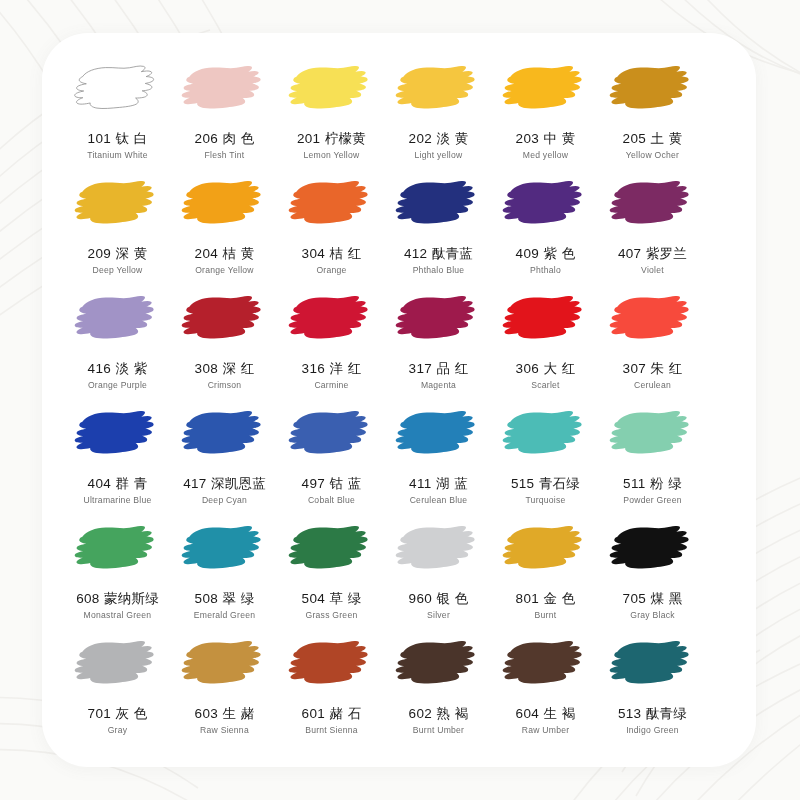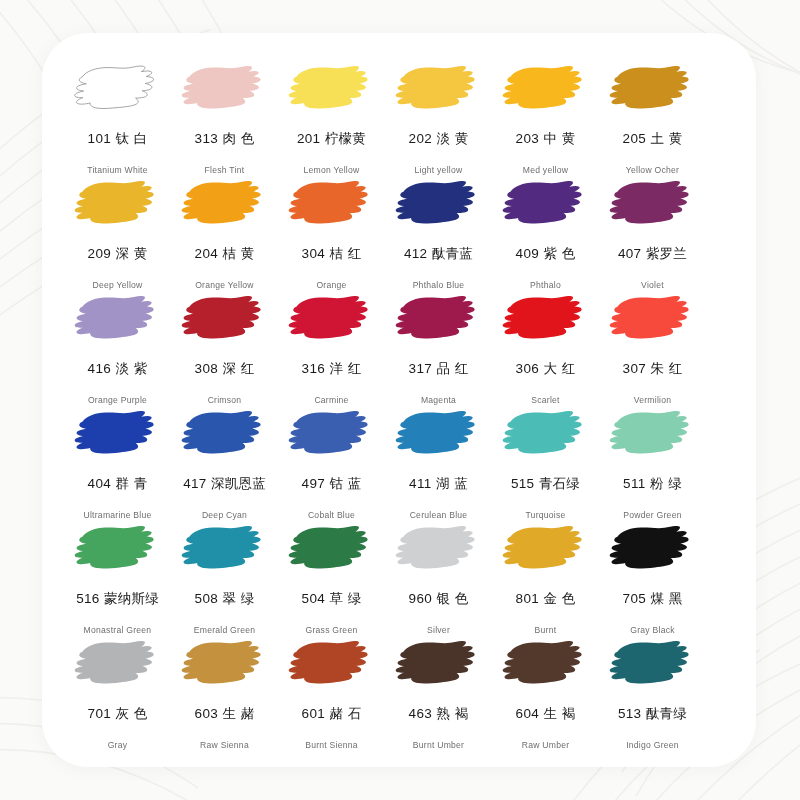--- a/index.html
+++ b/index.html
@@ -87,21 +87,21 @@
     letter-spacing: 0.2px;
     white-space: nowrap;
     line-height: 16px;
     font-family: "DejaVu Sans", "Liberation Sans", sans-serif;
   }
   .label-cn .code {
     font-family: "Liberation Sans", sans-serif;
     letter-spacing: 0.3px;
   }
   .label-en {
-    margin-top: 18px;
+    margin-top: 3px;
     font-size: 8.6px;
     color: #6e6e6e;
     white-space: nowrap;
     letter-spacing: 0.25px;
     line-height: 11px;
   }
 </style>
 </head>
 <body>
 
@@ -159,21 +159,21 @@
           </span>
           <div class="label-cn"><span class="code">101</span> <span>钛 白</span></div>
           <div class="label-en">Titanium White</div>
         </div>
         <div class="swatch-cell">
           <span class="stroke-wrap">
             <svg viewBox="0 0 100 70" preserveAspectRatio="xMidYMid meet">
               <path d="M9.5,15.5 C14,9 24,5.5 36,5 C46,4.6 55,6.6 63,5.2 C69,4.2 74,2.4 79,3.6 C82.5,4.4 80,7.8 76.5,9.6 C80.5,9 85,8.2 87.5,9.6 C90,11 86,13.8 82,15.2 C86,15.4 90.5,16.2 90.5,18.4 C90.5,20.8 85.5,22.2 81,23 C85,24 89,25.4 88.5,27.6 C88,30 82.5,31 77.5,31.4 C81,32.6 84,34.4 83,36.6 C82,38.8 76,39.6 70,39.6 C72.5,41.4 74,43.6 72,45.6 C69.5,48.1 61,49.4 52,50.2 C43,51 33,52.2 26,51 C20.5,50.1 17.5,47.6 18.5,45.2 C13,46.4 6,47.4 3.5,45.4 C1.2,43.6 5,41 10,39.2 C5,39.4 0.5,38.6 0.8,36.4 C1.1,34.2 6,32.6 11,31.6 C6.5,31.2 2.5,30 3,27.8 C3.5,25.6 9,24.2 14,23.4 C9.5,22.6 5.5,21 6,18.8 C6.4,17.1 7.8,16.1 9.5,15.5 Z" fill="#eec7c2" stroke="none"></path>
             </svg>
           </span>
-          <div class="label-cn"><span class="code">313</span> <span>肉 色</span></div>
+          <div class="label-cn"><span class="code">206</span> <span>肉 色</span></div>
           <div class="label-en">Flesh Tint</div>
         </div>
         <div class="swatch-cell">
           <span class="stroke-wrap">
             <svg viewBox="0 0 100 70" preserveAspectRatio="xMidYMid meet">
               <path d="M9.5,15.5 C14,9 24,5.5 36,5 C46,4.6 55,6.6 63,5.2 C69,4.2 74,2.4 79,3.6 C82.5,4.4 80,7.8 76.5,9.6 C80.5,9 85,8.2 87.5,9.6 C90,11 86,13.8 82,15.2 C86,15.4 90.5,16.2 90.5,18.4 C90.5,20.8 85.5,22.2 81,23 C85,24 89,25.4 88.5,27.6 C88,30 82.5,31 77.5,31.4 C81,32.6 84,34.4 83,36.6 C82,38.8 76,39.6 70,39.6 C72.5,41.4 74,43.6 72,45.6 C69.5,48.1 61,49.4 52,50.2 C43,51 33,52.2 26,51 C20.5,50.1 17.5,47.6 18.5,45.2 C13,46.4 6,47.4 3.5,45.4 C1.2,43.6 5,41 10,39.2 C5,39.4 0.5,38.6 0.8,36.4 C1.1,34.2 6,32.6 11,31.6 C6.5,31.2 2.5,30 3,27.8 C3.5,25.6 9,24.2 14,23.4 C9.5,22.6 5.5,21 6,18.8 C6.4,17.1 7.8,16.1 9.5,15.5 Z" fill="#f7e055" stroke="none"></path>
             </svg>
           </span>
           <div class="label-cn"><span class="code">201</span> <span>柠檬黄</span></div>
           <div class="label-en">Lemon Yellow</div>
@@ -308,21 +308,21 @@
           <div class="label-cn"><span class="code">306</span> <span>大 红</span></div>
           <div class="label-en">Scarlet</div>
         </div>
         <div class="swatch-cell">
           <span class="stroke-wrap">
             <svg viewBox="0 0 100 70" preserveAspectRatio="xMidYMid meet">
               <path d="M9.5,15.5 C14,9 24,5.5 36,5 C46,4.6 55,6.6 63,5.2 C69,4.2 74,2.4 79,3.6 C82.5,4.4 80,7.8 76.5,9.6 C80.5,9 85,8.2 87.5,9.6 C90,11 86,13.8 82,15.2 C86,15.4 90.5,16.2 90.5,18.4 C90.5,20.8 85.5,22.2 81,23 C85,24 89,25.4 88.5,27.6 C88,30 82.5,31 77.5,31.4 C81,32.6 84,34.4 83,36.6 C82,38.8 76,39.6 70,39.6 C72.5,41.4 74,43.6 72,45.6 C69.5,48.1 61,49.4 52,50.2 C43,51 33,52.2 26,51 C20.5,50.1 17.5,47.6 18.5,45.2 C13,46.4 6,47.4 3.5,45.4 C1.2,43.6 5,41 10,39.2 C5,39.4 0.5,38.6 0.8,36.4 C1.1,34.2 6,32.6 11,31.6 C6.5,31.2 2.5,30 3,27.8 C3.5,25.6 9,24.2 14,23.4 C9.5,22.6 5.5,21 6,18.8 C6.4,17.1 7.8,16.1 9.5,15.5 Z" fill="#f74a3c" stroke="none"></path>
             </svg>
           </span>
           <div class="label-cn"><span class="code">307</span> <span>朱 红</span></div>
-          <div class="label-en">Vermilion</div>
+          <div class="label-en">Cerulean</div>
         </div>
       </div>
       <div class="swatch-row">
         <div class="swatch-cell">
           <span class="stroke-wrap">
             <svg viewBox="0 0 100 70" preserveAspectRatio="xMidYMid meet">
               <path d="M9.5,15.5 C14,9 24,5.5 36,5 C46,4.6 55,6.6 63,5.2 C69,4.2 74,2.4 79,3.6 C82.5,4.4 80,7.8 76.5,9.6 C80.5,9 85,8.2 87.5,9.6 C90,11 86,13.8 82,15.2 C86,15.4 90.5,16.2 90.5,18.4 C90.5,20.8 85.5,22.2 81,23 C85,24 89,25.4 88.5,27.6 C88,30 82.5,31 77.5,31.4 C81,32.6 84,34.4 83,36.6 C82,38.8 76,39.6 70,39.6 C72.5,41.4 74,43.6 72,45.6 C69.5,48.1 61,49.4 52,50.2 C43,51 33,52.2 26,51 C20.5,50.1 17.5,47.6 18.5,45.2 C13,46.4 6,47.4 3.5,45.4 C1.2,43.6 5,41 10,39.2 C5,39.4 0.5,38.6 0.8,36.4 C1.1,34.2 6,32.6 11,31.6 C6.5,31.2 2.5,30 3,27.8 C3.5,25.6 9,24.2 14,23.4 C9.5,22.6 5.5,21 6,18.8 C6.4,17.1 7.8,16.1 9.5,15.5 Z" fill="#1c3fad" stroke="none"></path>
             </svg>
           </span>
           <div class="label-cn"><span class="code">404</span> <span>群 青</span></div>
@@ -374,21 +374,21 @@
           <div class="label-en">Powder Green</div>
         </div>
       </div>
       <div class="swatch-row">
         <div class="swatch-cell">
           <span class="stroke-wrap">
             <svg viewBox="0 0 100 70" preserveAspectRatio="xMidYMid meet">
               <path d="M9.5,15.5 C14,9 24,5.5 36,5 C46,4.6 55,6.6 63,5.2 C69,4.2 74,2.4 79,3.6 C82.5,4.4 80,7.8 76.5,9.6 C80.5,9 85,8.2 87.5,9.6 C90,11 86,13.8 82,15.2 C86,15.4 90.5,16.2 90.5,18.4 C90.5,20.8 85.5,22.2 81,23 C85,24 89,25.4 88.5,27.6 C88,30 82.5,31 77.5,31.4 C81,32.6 84,34.4 83,36.6 C82,38.8 76,39.6 70,39.6 C72.5,41.4 74,43.6 72,45.6 C69.5,48.1 61,49.4 52,50.2 C43,51 33,52.2 26,51 C20.5,50.1 17.5,47.6 18.5,45.2 C13,46.4 6,47.4 3.5,45.4 C1.2,43.6 5,41 10,39.2 C5,39.4 0.5,38.6 0.8,36.4 C1.1,34.2 6,32.6 11,31.6 C6.5,31.2 2.5,30 3,27.8 C3.5,25.6 9,24.2 14,23.4 C9.5,22.6 5.5,21 6,18.8 C6.4,17.1 7.8,16.1 9.5,15.5 Z" fill="#45a45e" stroke="none"></path>
             </svg>
           </span>
-          <div class="label-cn"><span class="code">516</span> <span>蒙纳斯绿</span></div>
+          <div class="label-cn"><span class="code">608</span> <span>蒙纳斯绿</span></div>
           <div class="label-en">Monastral Green</div>
         </div>
         <div class="swatch-cell">
           <span class="stroke-wrap">
             <svg viewBox="0 0 100 70" preserveAspectRatio="xMidYMid meet">
               <path d="M9.5,15.5 C14,9 24,5.5 36,5 C46,4.6 55,6.6 63,5.2 C69,4.2 74,2.4 79,3.6 C82.5,4.4 80,7.8 76.5,9.6 C80.5,9 85,8.2 87.5,9.6 C90,11 86,13.8 82,15.2 C86,15.4 90.5,16.2 90.5,18.4 C90.5,20.8 85.5,22.2 81,23 C85,24 89,25.4 88.5,27.6 C88,30 82.5,31 77.5,31.4 C81,32.6 84,34.4 83,36.6 C82,38.8 76,39.6 70,39.6 C72.5,41.4 74,43.6 72,45.6 C69.5,48.1 61,49.4 52,50.2 C43,51 33,52.2 26,51 C20.5,50.1 17.5,47.6 18.5,45.2 C13,46.4 6,47.4 3.5,45.4 C1.2,43.6 5,41 10,39.2 C5,39.4 0.5,38.6 0.8,36.4 C1.1,34.2 6,32.6 11,31.6 C6.5,31.2 2.5,30 3,27.8 C3.5,25.6 9,24.2 14,23.4 C9.5,22.6 5.5,21 6,18.8 C6.4,17.1 7.8,16.1 9.5,15.5 Z" fill="#2090a8" stroke="none"></path>
             </svg>
           </span>
           <div class="label-cn"><span class="code">508</span> <span>翠 绿</span></div>
           <div class="label-en">Emerald Green</div>
@@ -457,21 +457,21 @@
           </span>
           <div class="label-cn"><span class="code">601</span> <span>赭 石</span></div>
           <div class="label-en">Burnt Sienna</div>
         </div>
         <div class="swatch-cell">
           <span class="stroke-wrap">
             <svg viewBox="0 0 100 70" preserveAspectRatio="xMidYMid meet">
               <path d="M9.5,15.5 C14,9 24,5.5 36,5 C46,4.6 55,6.6 63,5.2 C69,4.2 74,2.4 79,3.6 C82.5,4.4 80,7.8 76.5,9.6 C80.5,9 85,8.2 87.5,9.6 C90,11 86,13.8 82,15.2 C86,15.4 90.5,16.2 90.5,18.4 C90.5,20.8 85.5,22.2 81,23 C85,24 89,25.4 88.5,27.6 C88,30 82.5,31 77.5,31.4 C81,32.6 84,34.4 83,36.6 C82,38.8 76,39.6 70,39.6 C72.5,41.4 74,43.6 72,45.6 C69.5,48.1 61,49.4 52,50.2 C43,51 33,52.2 26,51 C20.5,50.1 17.5,47.6 18.5,45.2 C13,46.4 6,47.4 3.5,45.4 C1.2,43.6 5,41 10,39.2 C5,39.4 0.5,38.6 0.8,36.4 C1.1,34.2 6,32.6 11,31.6 C6.5,31.2 2.5,30 3,27.8 C3.5,25.6 9,24.2 14,23.4 C9.5,22.6 5.5,21 6,18.8 C6.4,17.1 7.8,16.1 9.5,15.5 Z" fill="#4a342a" stroke="none"></path>
             </svg>
           </span>
-          <div class="label-cn"><span class="code">463</span> <span>熟 褐</span></div>
+          <div class="label-cn"><span class="code">602</span> <span>熟 褐</span></div>
           <div class="label-en">Burnt Umber</div>
         </div>
         <div class="swatch-cell">
           <span class="stroke-wrap">
             <svg viewBox="0 0 100 70" preserveAspectRatio="xMidYMid meet">
               <path d="M9.5,15.5 C14,9 24,5.5 36,5 C46,4.6 55,6.6 63,5.2 C69,4.2 74,2.4 79,3.6 C82.5,4.4 80,7.8 76.5,9.6 C80.5,9 85,8.2 87.5,9.6 C90,11 86,13.8 82,15.2 C86,15.4 90.5,16.2 90.5,18.4 C90.5,20.8 85.5,22.2 81,23 C85,24 89,25.4 88.5,27.6 C88,30 82.5,31 77.5,31.4 C81,32.6 84,34.4 83,36.6 C82,38.8 76,39.6 70,39.6 C72.5,41.4 74,43.6 72,45.6 C69.5,48.1 61,49.4 52,50.2 C43,51 33,52.2 26,51 C20.5,50.1 17.5,47.6 18.5,45.2 C13,46.4 6,47.4 3.5,45.4 C1.2,43.6 5,41 10,39.2 C5,39.4 0.5,38.6 0.8,36.4 C1.1,34.2 6,32.6 11,31.6 C6.5,31.2 2.5,30 3,27.8 C3.5,25.6 9,24.2 14,23.4 C9.5,22.6 5.5,21 6,18.8 C6.4,17.1 7.8,16.1 9.5,15.5 Z" fill="#53382c" stroke="none"></path>
             </svg>
           </span>
           <div class="label-cn"><span class="code">604</span> <span>生 褐</span></div>
           <div class="label-en">Raw Umber</div>

